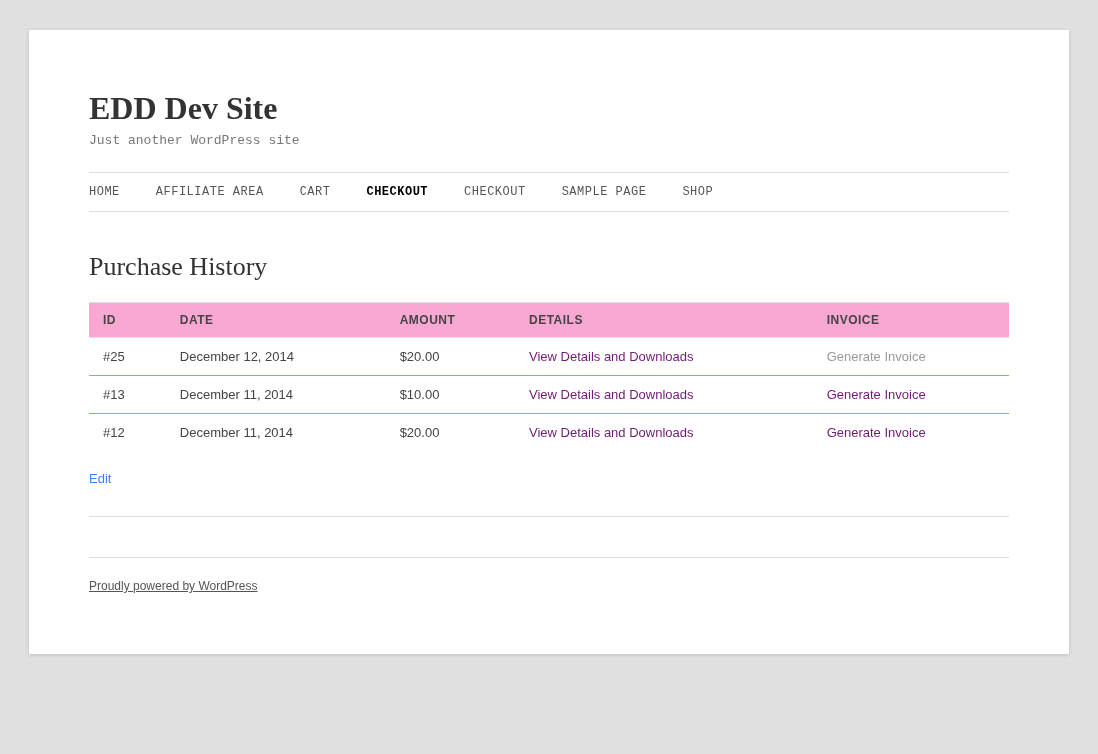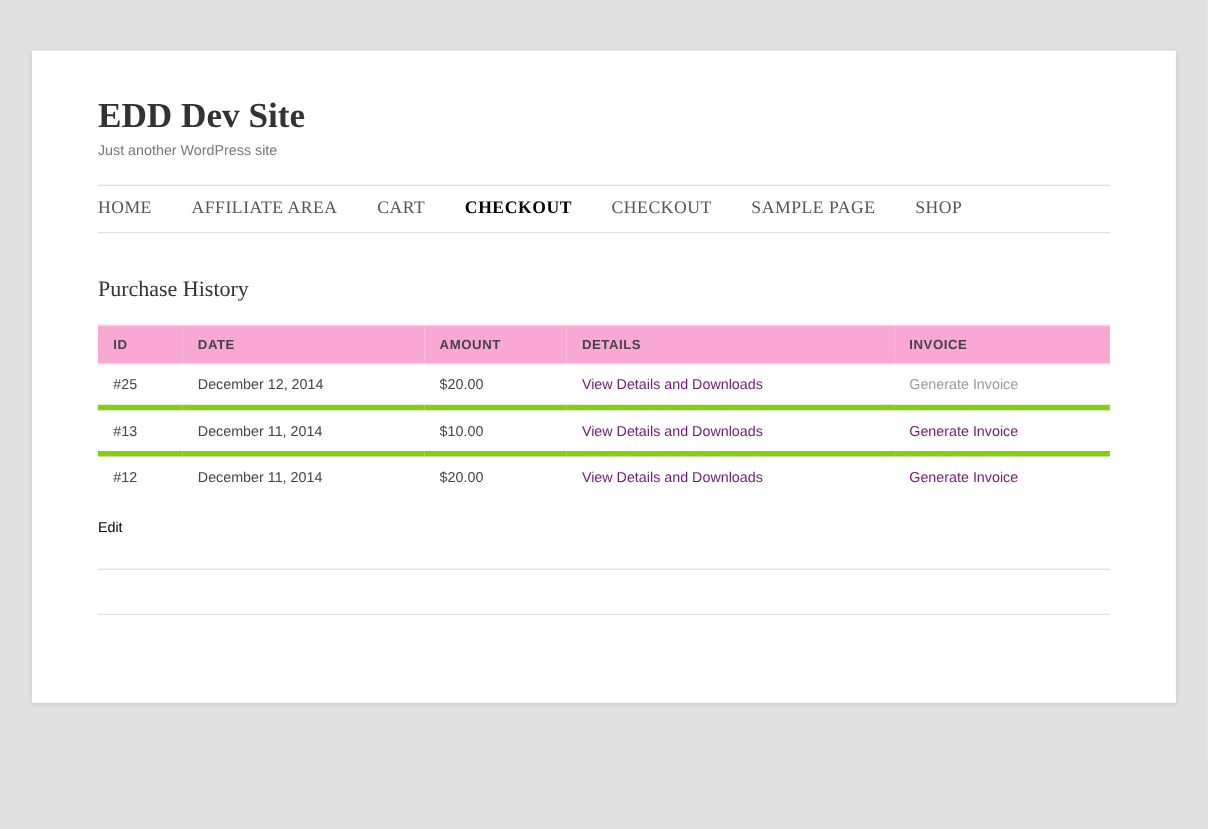--- a/index.html
+++ b/index.html
@@ -4,69 +4,69 @@
   <style>
     * { box-sizing: border-box; margin: 0; padding: 0; }
     body {
       background: #e0e0e0;
       font-family: Georgia, 'Times New Roman', serif;
       font-size: 14px;
       color: #333;
     }
     .page-wrapper {
       max-width: 1040px;
-      margin: 46px auto;
+      margin: 30px auto;
       background: #fff;
-      padding: 40px 60px 60px 60px;
+      padding: 60px 60px 60px 60px;
       box-shadow: 0 1px 4px rgba(0,0,0,0.15);
     }
     .site-title {
       font-size: 32px;
       font-weight: bold;
       color: #333;
       font-family: Georgia, serif;
       margin-bottom: 6px;
     }
     .site-tagline {
       font-size: 13px;
       color: #777;
-      font-family: Liberation Sans, sans-serif;
+      font-family: Liberation Mono, monospace;
       margin-bottom: 24px;
     }
     .nav-bar {
       border-top: 1px solid #ddd;
       border-bottom: 1px solid #ddd;
       padding: 0;
       margin-bottom: 40px;
     }
     .nav-list {
       list-style: none;
       display: flex;
       gap: 0;
       padding: 0;
     }
     .nav-list li a {
       display: block;
       padding: 12px 18px;
       text-decoration: none;
-      font-family: Liberation Serif, serif;
-      font-size: 16px;
+      font-family: Liberation Mono, monospace;
+      font-size: 12px;
       color: #555;
       letter-spacing: 0.5px;
       text-transform: uppercase;
     }
     .nav-list li.active a {
       color: #000;
       font-weight: bold;
     }
     .nav-list li:first-child a {
       padding-left: 0;
     }
     .page-heading {
-      font-size: 20px;
+      font-size: 26px;
       font-family: Georgia, serif;
       color: #333;
       margin-bottom: 20px;
       font-weight: normal;
     }
     .purchase-table {
       width: 100%;
       border-collapse: collapse;
       margin-bottom: 20px;
       font-family: Arial, sans-serif;
@@ -82,37 +82,37 @@
       color: #444;
       text-transform: uppercase;
       letter-spacing: 0.5px;
       border-top: 1px solid #e0e0e0;
       border-bottom: 1px solid #e0e0e0;
     }
     .purchase-table td {
       padding: 11px 14px;
       font-size: 13px;
       color: #444;
-      border-bottom: 5px solid #84cc16;
+      border-bottom: 1px solid #84cc16;
     }
     .purchase-table tbody tr:last-child td {
       border-bottom: none;
     }
     .link-blue {
       color: #701a75;
       text-decoration: none;
     }
     .link-gray {
       color: #999;
       text-decoration: none;
     }
     .edit-link {
       font-family: Arial, sans-serif;
       font-size: 13px;
-      color: #000000;
+      color: #3b82f6;
       text-decoration: none;
       display: block;
       margin-bottom: 30px;
     }
     .separator {
       border: none;
       border-top: 1px solid #ddd;
       margin: 10px 0 40px 0;
     }
     .footer-separator {
@@ -202,14 +202,17 @@
           </tr>
         </tbody>
     </table>
 
     <a href="#" class="edit-link">Edit</a>
 
     <hr class="separator">
   </main>
 
   <hr class="footer-separator">
+  <footer>
+    <a href="#" class="footer-link">Proudly powered by WordPress</a>
+  </footer>
 
 </div>
 
 </body></html>

